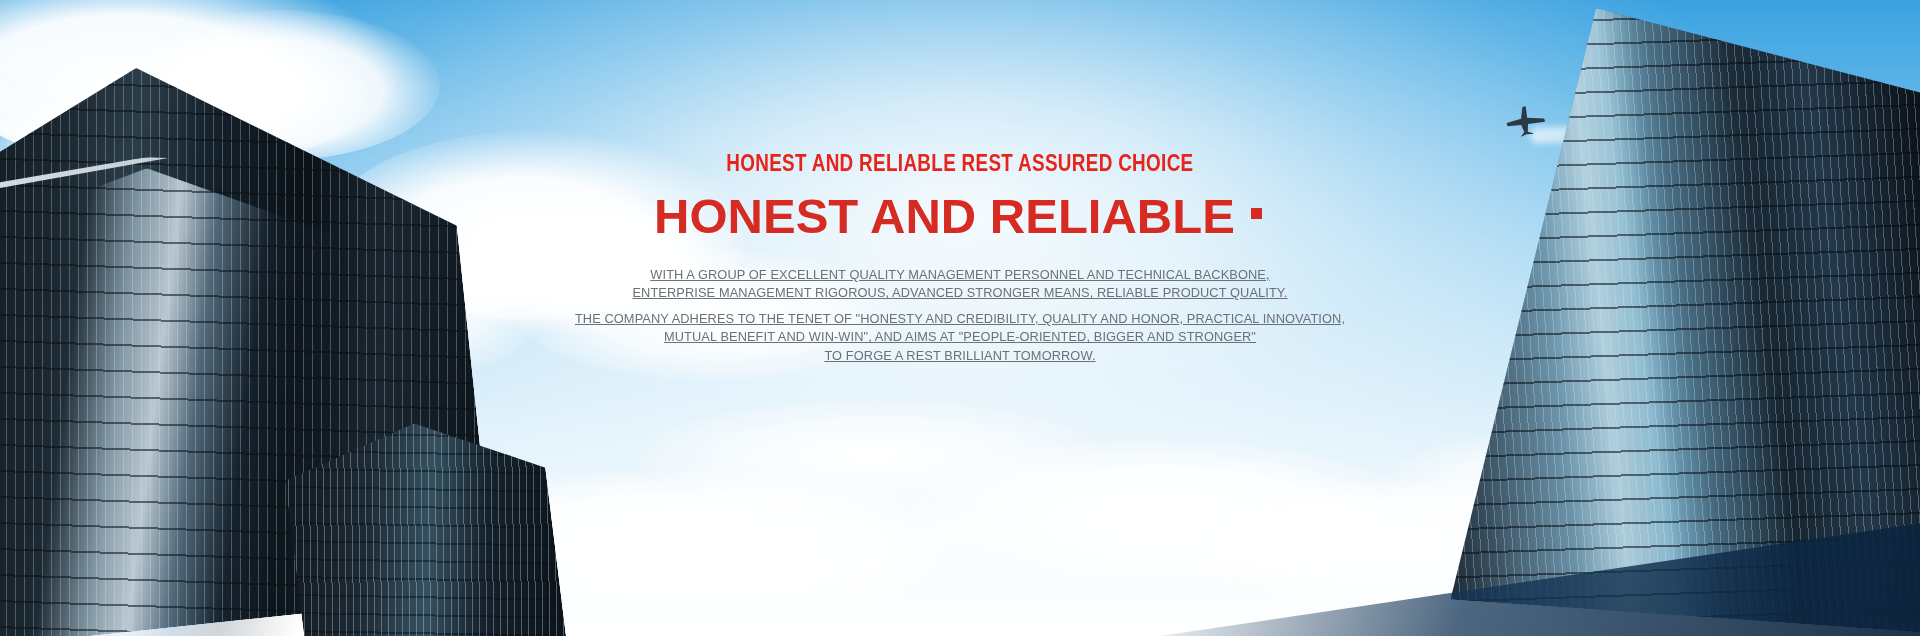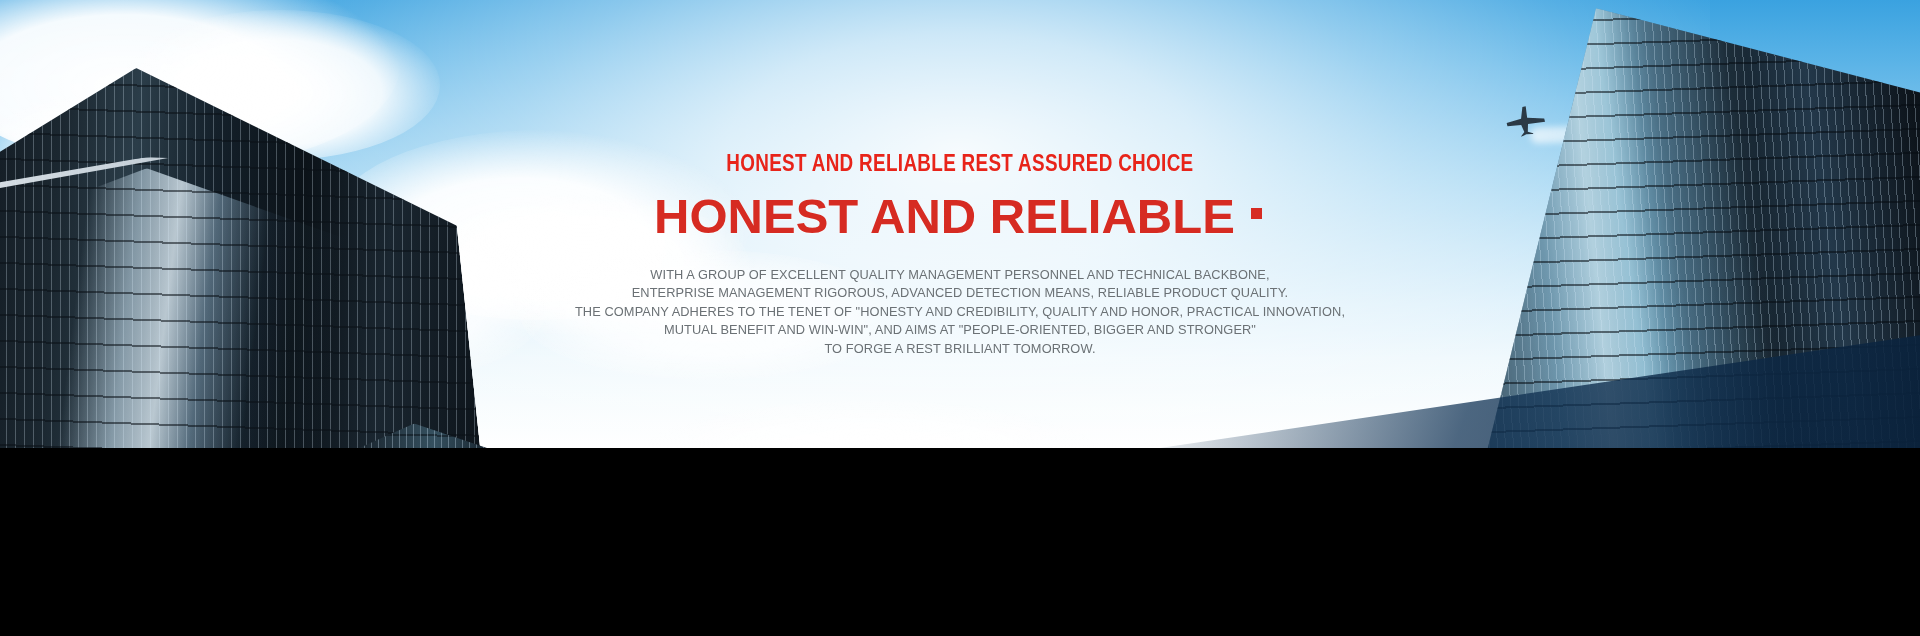--- a/index.html
+++ b/index.html
@@ -2,21 +2,21 @@
 <html><head>
 <meta charset="utf-8">
 <style>
   * { margin:0; padding:0; box-sizing:border-box; }
   html,body { background:#000; }
   body { font-family:"Liberation Sans", sans-serif; }
 
   .banner {
     position:relative;
     width:1920px;
-    height:448px;
+    height:636px;
     overflow:hidden;
     background:#ffffff;
   }
 
   
   .sky {
     position:absolute; inset:0;
     background:
       linear-gradient(180deg,
         #3aa2e0 0%,
@@ -277,23 +277,24 @@
   }
 
   .body-copy {
     margin-top:22px;
     color:#6b7175;
     font-family:"Liberation Sans","DejaVu Sans", sans-serif;
     font-size:12.8px;
     font-weight:400;
     line-height:18.5px;
     letter-spacing:.1px;
+    text-decoration:underline;
   }
   .body-copy .para { margin:0; }
-  .body-copy .para + .para { }
+  .body-copy .para + .para { margin-top:7px; }
   .body-copy .ln { display:block; white-space:nowrap; }
 </style>
 </head>
 <body>
 
 <div class="banner">
 
   <div class="sky"></div>
   <div class="sky-glow"></div>
 
@@ -349,21 +350,21 @@
     <div class="eyebrow">HONEST AND RELIABLE  REST ASSURED CHOICE</div>
 
     <div class="headline">
       <span>HONEST AND RELIABLE</span>
       <span class="sep"></span>
     </div>
 
     <div class="body-copy">
       <p class="para">
         <span class="ln">WITH A GROUP OF EXCELLENT QUALITY MANAGEMENT PERSONNEL AND TECHNICAL BACKBONE,</span>
-        <span class="ln">ENTERPRISE MANAGEMENT RIGOROUS, ADVANCED DETECTION MEANS, RELIABLE PRODUCT QUALITY.</span>
+        <span class="ln">ENTERPRISE MANAGEMENT RIGOROUS, ADVANCED STRONGER MEANS, RELIABLE PRODUCT QUALITY.</span>
       </p>
       <p class="para">
         <span class="ln">THE COMPANY ADHERES TO THE TENET OF "HONESTY AND CREDIBILITY, QUALITY AND HONOR, PRACTICAL INNOVATION,</span>
         <span class="ln">MUTUAL BENEFIT AND WIN-WIN", AND AIMS AT "PEOPLE-ORIENTED, BIGGER AND STRONGER"</span>
         <span class="ln">TO FORGE A REST BRILLIANT TOMORROW.</span>
       </p>
     </div>
 
   </div>
 </div>

